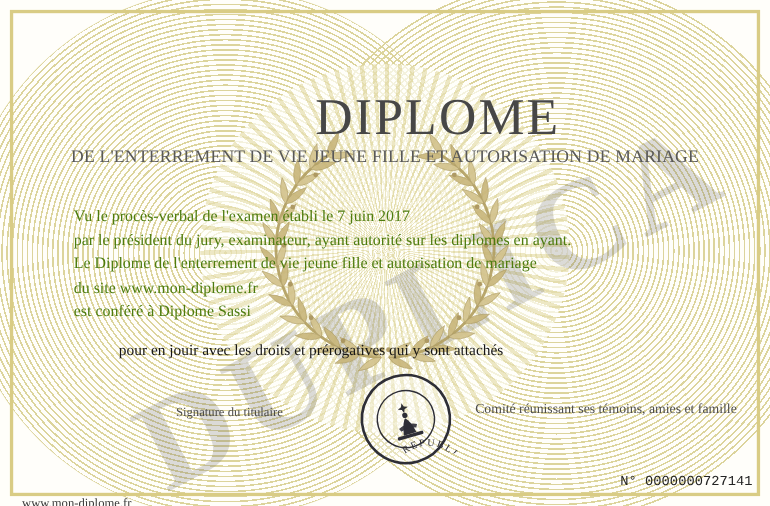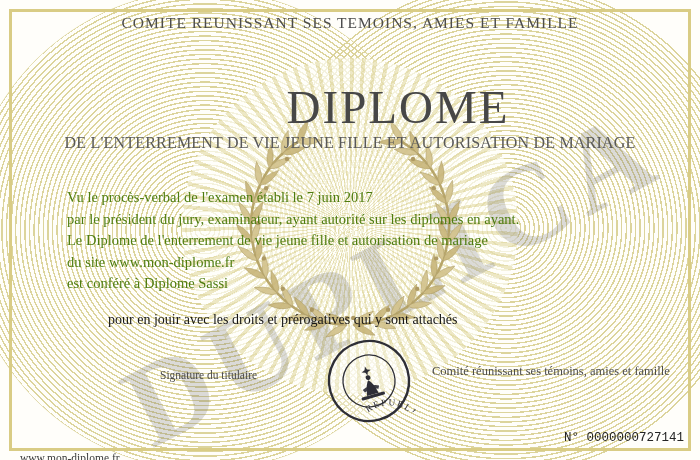--- a/index.html
+++ b/index.html
@@ -152,21 +152,20 @@
         <path d="M0,0 Q9,-6.5 24,-1 Q9,6 0,0" transform="translate(52.191090368246805,51.86851052035091) rotate(286.7692307692308)" fill="#d3c38d" stroke="#a8955c" stroke-width="0.5"></path>
         <path d="M0,0 Q9,-6.5 24,-1 Q9,6 0,0" transform="translate(52.191090368246805,51.86851052035091) rotate(346.7692307692308)" fill="#c9b77c" stroke="#a8955c" stroke-width="0.5"></path>
         <circle cx="56.98565973614855" cy="56.968716847194784" r="2.2" fill="#a9935a"></circle>
         <path d="M0,0 Q9,-6.5 24,-1 Q9,6 0,0" transform="translate(67.5379928409127,40.043238480513835) rotate(298)" fill="#c9b77c" stroke="#a8955c" stroke-width="0.5"></path>
         <path d="M0,0 Q9,-6.5 24,-1 Q9,6 0,0" transform="translate(67.5379928409127,40.043238480513835) rotate(358)" fill="#d3c38d" stroke="#a8955c" stroke-width="0.5"></path>
       </svg>
   </div>
 
   <div class="border-frame"></div>
 
-  <div class="txt committee-title">COMITE REUNISSANT SES TEMOINS, AMIES ET FAMILLE</div>
 
   <div class="txt main-title">DIPLOME</div>
   <div class="txt subtitle">DE L'ENTERREMENT DE VIE JEUNE FILLE ET AUTORISATION DE MARIAGE</div>
 
   <div class="txt body-text">
     <div>Vu le procès-verbal de l'examen établi le 7 juin 2017</div>
     <div>par le président du jury, examinateur, ayant autorité sur les diplomes en ayant.</div>
     <div>Le Diplome de l'enterrement de vie jeune fille et autorisation de mariage</div>
     <div>du site www.mon-diplome.fr</div>
     <div>est conféré à Diplome Sassi</div>

